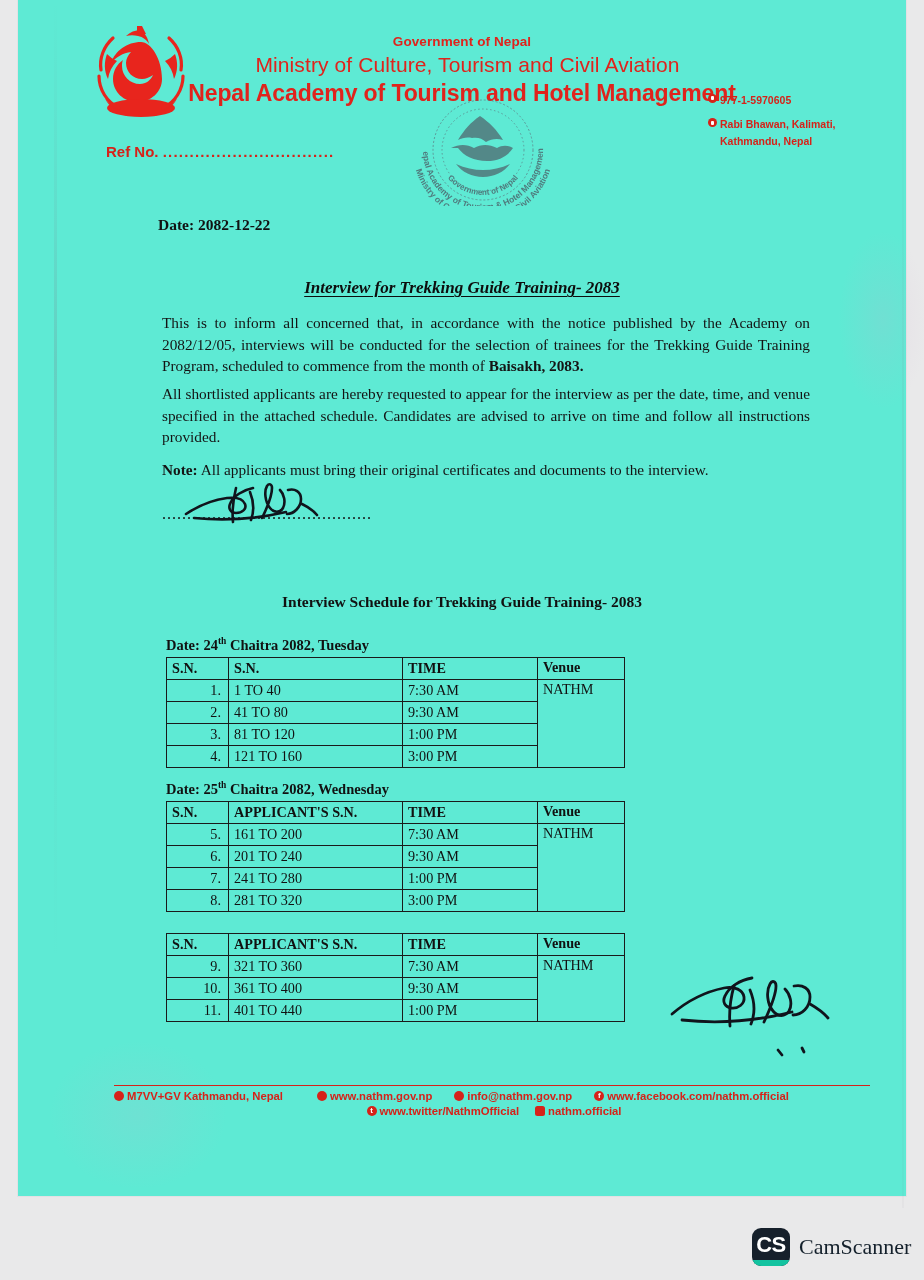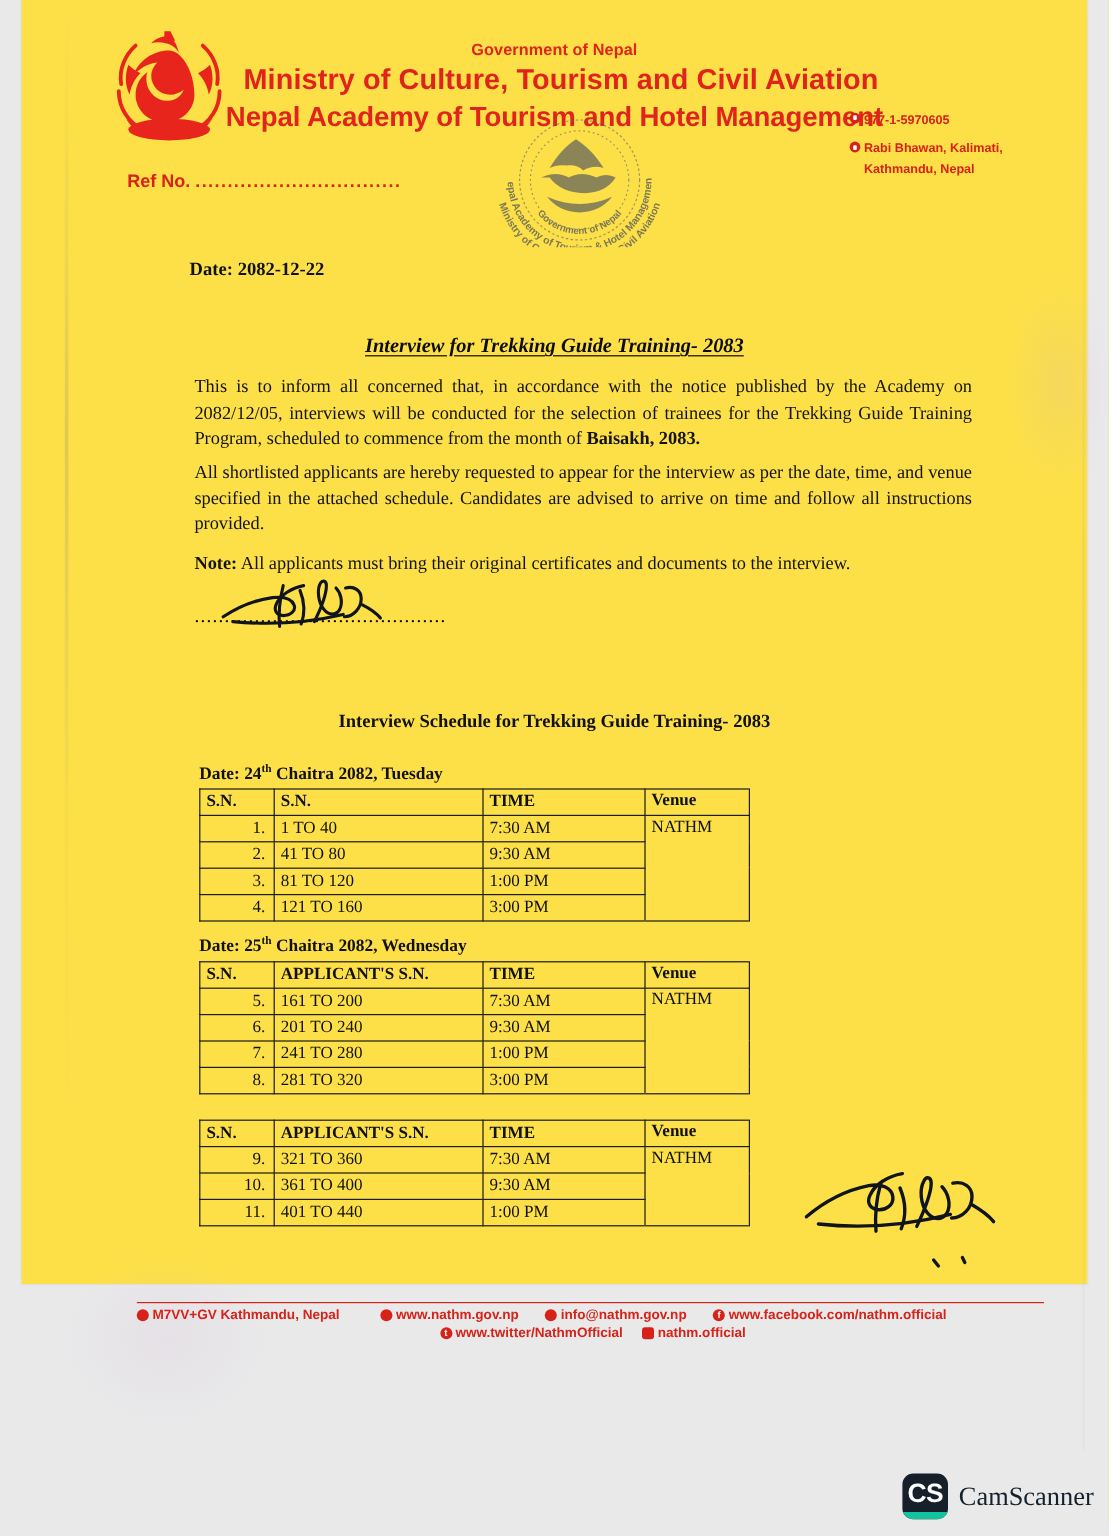--- a/index.html
+++ b/index.html
@@ -5,40 +5,40 @@
 <style>
   html,body{margin:0;padding:0;}
   body{
     width:924px;height:1280px;
     background:#e9e9ea;
     font-family:"Liberation Serif",serif;
     overflow:hidden;
     position:relative;
   }
   .page{
-    position:absolute;left:18px;top:0;width:888px;height:1070px;
-    background:#fde047;
+    position:absolute;left:18px;top:0;width:888px;height:1196px;
+    background:#5eead4;
     box-shadow:0 0 0 1px #e2e1e4;
   }
   .scan-edge-l{position:absolute;left:36px;top:0;width:3px;height:1208px;
     background:linear-gradient(to bottom,rgba(0,0,0,0) 0%,rgba(120,115,130,.10) 18%,rgba(120,115,130,.22) 30%,rgba(120,115,130,.05) 55%,rgba(0,0,0,0) 80%);}
   .scan-edge-r{position:absolute;left:884px;top:0;width:2px;height:1208px;
     background:linear-gradient(to bottom,rgba(0,0,0,0) 0%,rgba(120,115,130,.10) 40%,rgba(120,115,130,.05) 90%);}
   .tint1{position:absolute;left:820px;top:230px;width:90px;height:180px;
     background:radial-gradient(ellipse at center,rgba(205,170,205,.16),rgba(255,255,255,0) 70%);}
   .tint2{position:absolute;left:30px;top:1040px;width:180px;height:150px;
     background:radial-gradient(ellipse at center,rgba(205,175,205,.14),rgba(255,255,255,0) 70%);}
 
   
   .header{position:absolute;left:0;top:0;width:888px;height:190px;}
   .emblem{position:absolute;left:67px;top:24px;width:112px;height:96px;}
   .org{position:absolute;left:0;top:0;width:888px;text-align:center;
        font-family:"Liberation Sans",sans-serif;color:#e0231c;}
   .org .l1{font-size:13.5px;font-weight:700;letter-spacing:.1px;padding-top:34px;}
-  .org .l2{font-size:24px;font-weight:700;margin-top:4px;letter-spacing:.1px;padding-left:11px;}
+  .org .l2{font-size:21px;font-weight:400;margin-top:4px;letter-spacing:.1px;padding-left:11px;}
   .org .l3{font-size:23px;font-weight:700;margin-top:3px;letter-spacing:-.1px;
            color:#e0231c;}
   .contact{position:absolute;left:690px;top:92px;width:180px;
       font-family:"Liberation Sans",sans-serif;color:#d62219;font-size:10.5px;
       font-weight:700;line-height:1.55;}
   .contact .row{display:flex;gap:3px;align-items:flex-start;margin-bottom:8px;}
   .contact .row .txt{flex:1;}
   .cico{display:inline-block;width:9px;height:9px;border-radius:50%;
         background:#d62219;margin-top:2px;flex:0 0 auto;position:relative;}
   .cico::after{content:"";position:absolute;left:3px;top:2.4px;width:3px;height:4px;

